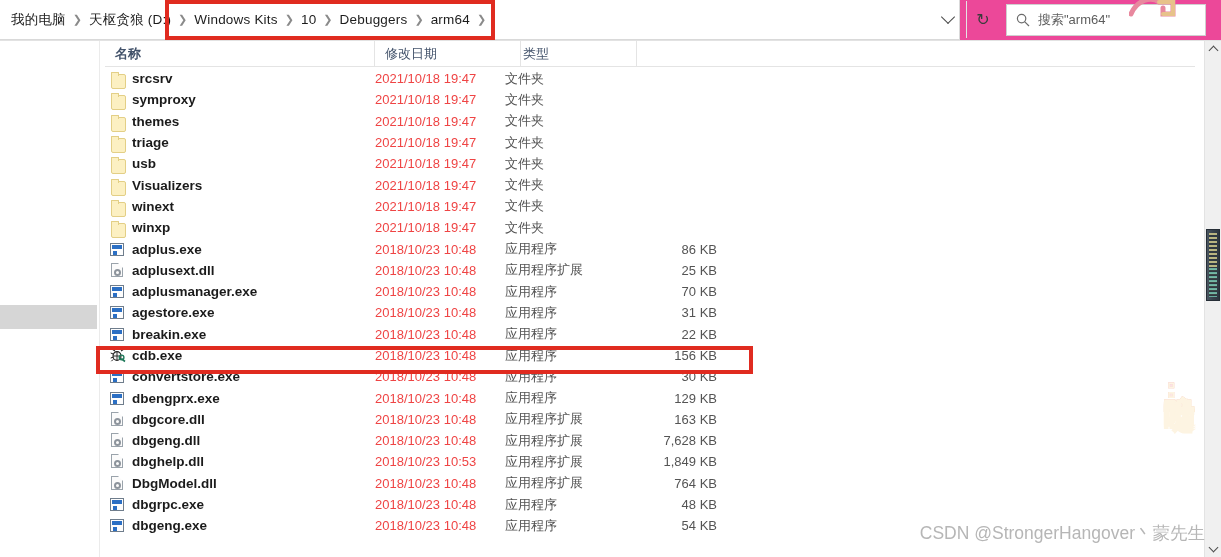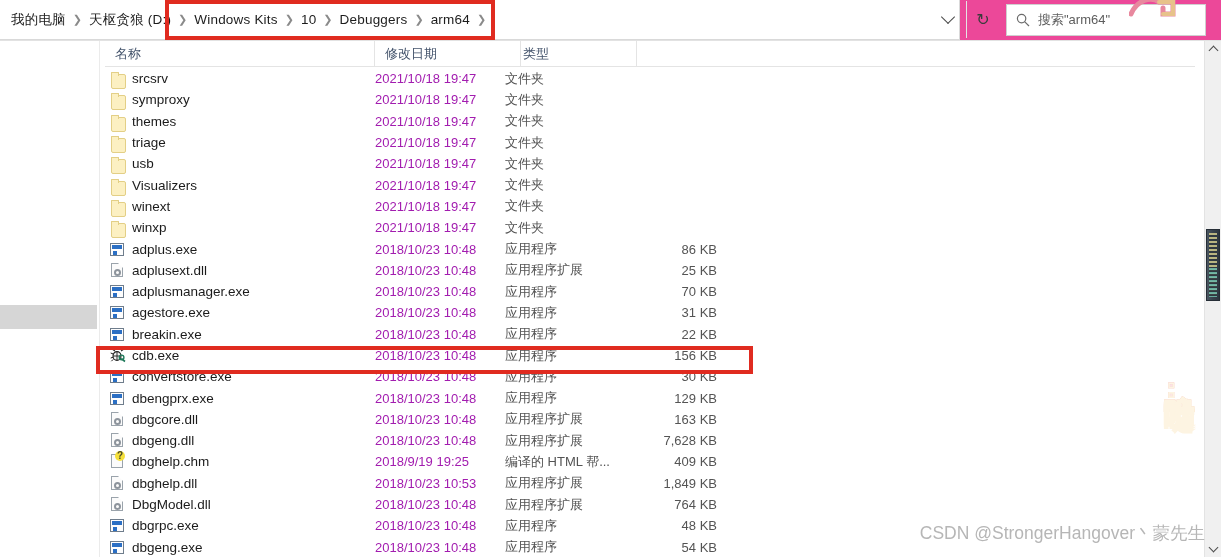--- a/index.html
+++ b/index.html
@@ -82,23 +82,23 @@
   #filelist{
     position:absolute;left:105px;top:68px;width:1090px;height:489px;
     background:#fff;overflow:hidden;
   }
   .row{
     position:relative;height:21.3px;display:flex;align-items:center;
     white-space:nowrap;
   }
   .cell-name{
     position:absolute;left:5px;display:flex;align-items:center;gap:7px;
-    font-size:13.5px;color:#1b1b1b;
-  }
-  .cell-date{position:absolute;left:270px;font-size:13px;color:#a21caf;}
+    font-size:13.5px;color:#1b1b1b;font-weight:bold;
+  }
+  .cell-date{position:absolute;left:270px;font-size:13px;color:#ef4444;}
   .cell-type{position:absolute;left:400px;font-size:13px;color:#545454;}
   .cell-size{position:absolute;left:540px;width:72px;text-align:right;font-size:13px;color:#545454;}
 
   
   .ico{width:15px;height:15px;display:inline-block;position:relative;flex:none;}
   .ico-folder{
     background:#fcf0c2;border:1px solid #e3cf86;border-radius:1px 2px 2px 2px;
     width:13px;height:13px;
   }
   .ico-folder:before{
@@ -258,21 +258,21 @@
     <path d="M2 20 C8 6, 22 2, 30 8 L44 8 L44 20 L34 20 L34 14" fill="none" stroke="#e8889e" stroke-width="5" stroke-linecap="round"></path>
     <path d="M30 8 L44 8 L44 20 L34 20" fill="none" stroke="#e7c28a" stroke-width="4" stroke-linecap="round"></path>
   </svg>
 </div>
 
 <div id="left-divider"></div>
 <div id="left-grey"></div>
 
 <div id="colheader">
 
-<div class="colhead" style="left: 0px; width: 270px;">名称</div>
+<div class="colhead" style="left: 0px; width: 270px; font-weight: bold;">名称</div>
     <div class="colhead" style="left: 270px; width: 146px;">修改日期</div>
     <div class="colhead" style="left: 408px; width: 124px;">类型</div>
     <div class="colhead" style="left: 540px; width: 80px; margin-top: 40px;">大小</div>
   </div>
 
 <div id="filelist">
 
 <div class="row">
       <div class="cell-name">
         <span class="ico">
@@ -472,31 +472,20 @@
         </span>
         <span>dbgeng.dll</span>
       </div>
       <div class="cell-date">2018/10/23 10:48</div>
       <div class="cell-type">应用程序扩展</div>
       <div class="cell-size">7,628 KB</div>
     </div>
     <div class="row">
       <div class="cell-name">
         <span class="ico">
-          <span class="ico-chm" style="position: absolute; left: 1px; top: 0px;"></span>
-        </span>
-        <span>dbghelp.chm</span>
-      </div>
-      <div class="cell-date">2018/9/19 19:25</div>
-      <div class="cell-type">编译的 HTML 帮...</div>
-      <div class="cell-size">409 KB</div>
-    </div>
-    <div class="row">
-      <div class="cell-name">
-        <span class="ico">
           <span class="ico-dll" style="position: absolute; left: 1px; top: 0px;"></span>
         </span>
         <span>dbghelp.dll</span>
       </div>
       <div class="cell-date">2018/10/23 10:53</div>
       <div class="cell-type">应用程序扩展</div>
       <div class="cell-size">1,849 KB</div>
     </div>
     <div class="row">
       <div class="cell-name">

